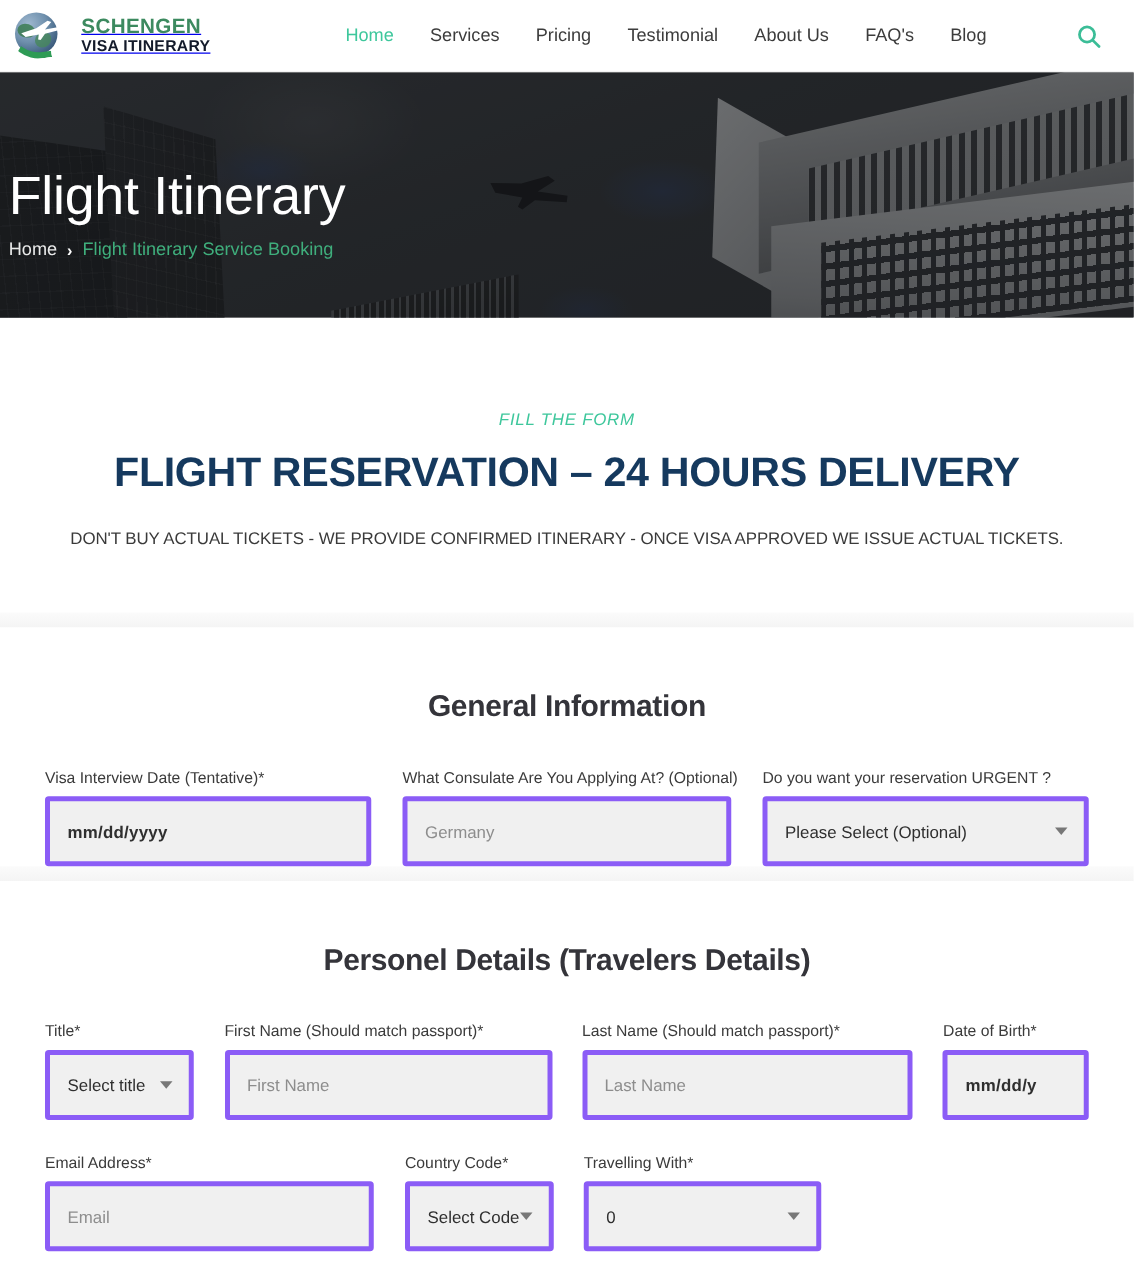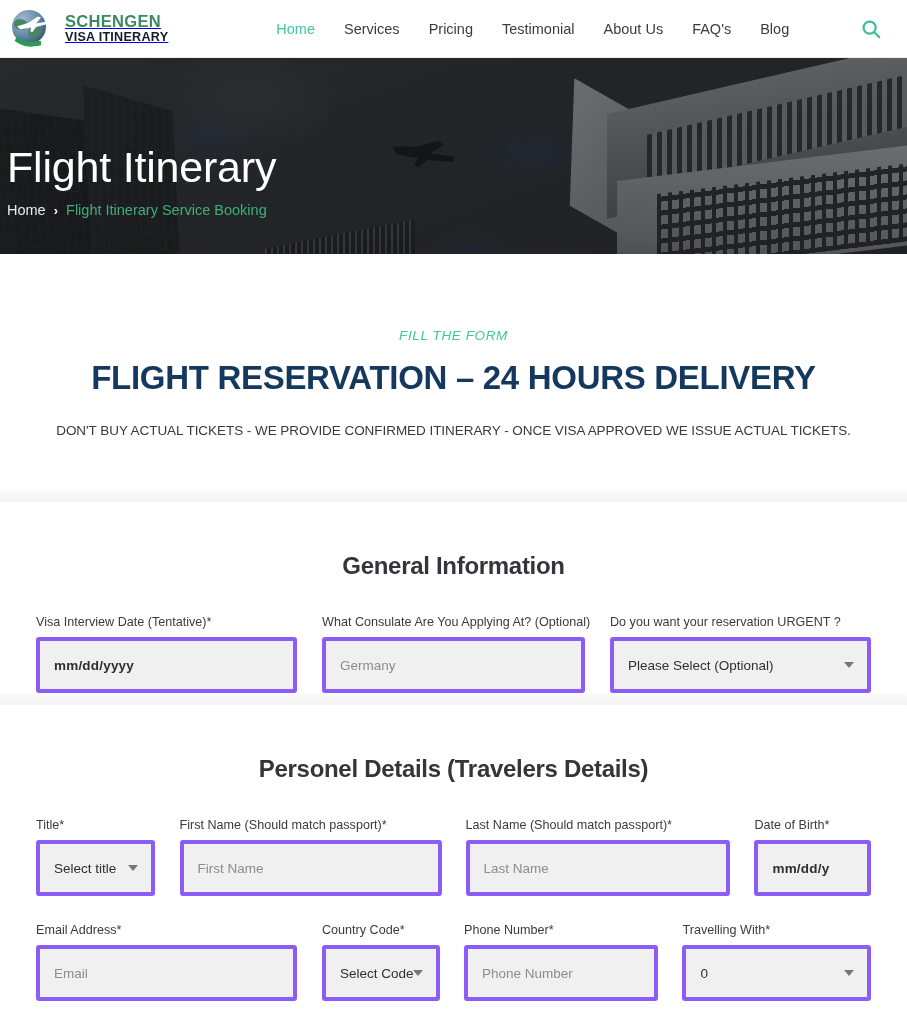--- a/index.html
+++ b/index.html
@@ -224,21 +224,21 @@
     color: #101114;
     transform: rotate(18deg);
   }
   .hero-overlay {
     position: absolute;
     inset: 0;
     background: rgba(24,25,28,.55);
   }
   .hero-content {
     position: absolute;
-    left: 0; bottom: 2px;
+    left: 0; bottom: 12px;
     padding: 0 0 34px 7px;
     z-index: 4;
     text-align: center;
   }
   .hero-title {
     font-size: 43px;
     font-weight: normal;
     color: #ffffff;
     line-height: 1.05;
     letter-spacing: -.2px;
@@ -498,24 +498,20 @@
       </div>
 
       <div class="field pd-code">
         <label class="field-label">Country Code*</label>
         <div class="control select">
           <span class="sel-value">Select Code</span>
           <span class="caret"></span>
         </div>
       </div>
 
-      <div class="field pd-phone">
-        <label class="field-label">Phone Number*</label>
-        <div class="control" placeholder="Phone Number">Phone Number</div>
-      </div>
 
       <div class="field pd-travel">
         <label class="field-label">Travelling With*</label>
         <div class="control select">
           <span class="sel-value">0</span>
           <span class="caret"></span>
         </div>
       </div>
     </div>
 

